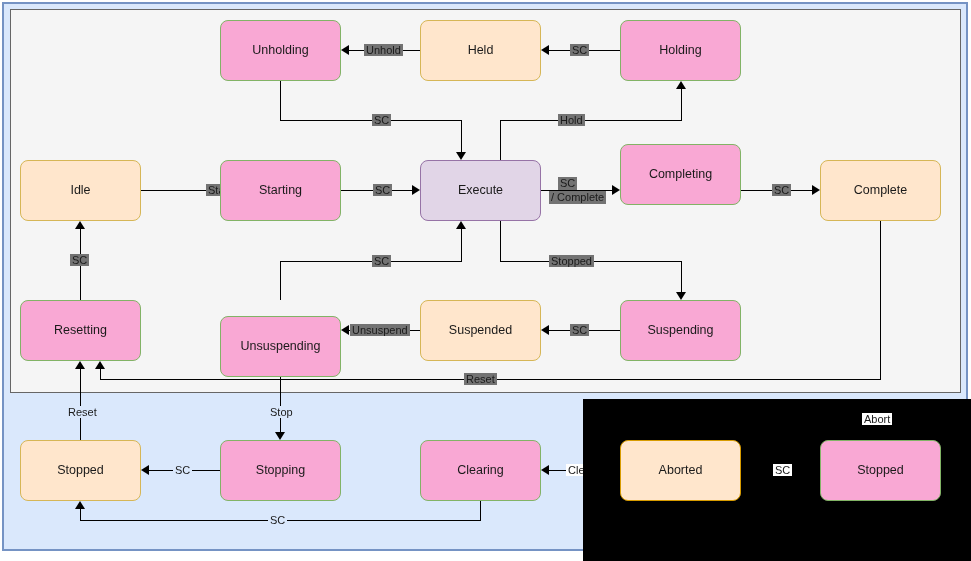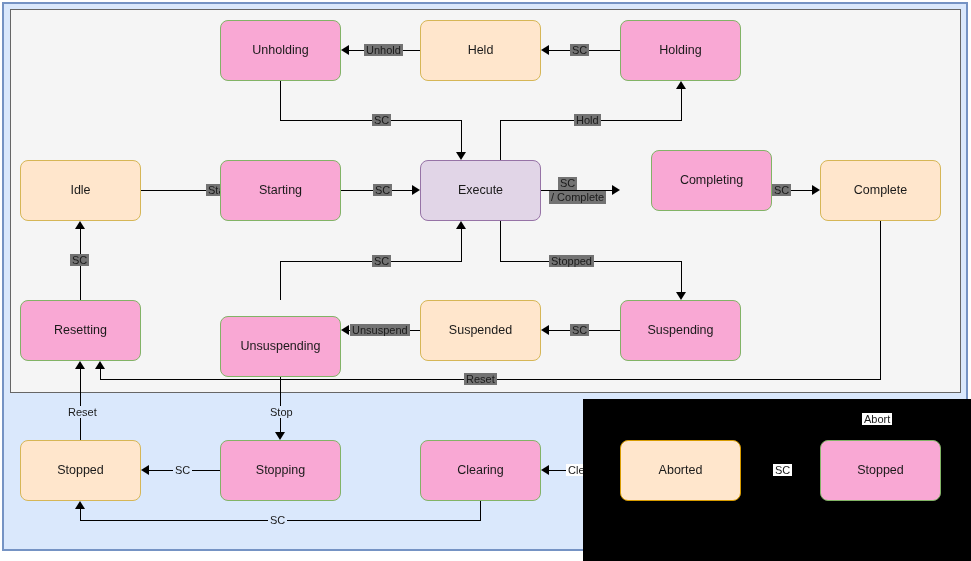--- a/index.html
+++ b/index.html
@@ -60,21 +60,21 @@
   <div class="ln lv" style="left:280px;top:81px;height:39px;"></div>
   <div class="ln lh" style="left:280px;top:120px;width:181px;"></div>
   <div class="ln lv" style="left:461px;top:120px;height:32px;"></div>
   <div class="arw arw-d" style="left:456px;top:152px;"></div>
   <div class="elabel" style="left:372px;top:114px;">SC</div>
 
   <div class="ln lv" style="left:500px;top:120px;height:41px;"></div>
   <div class="ln lh" style="left:500px;top:120px;width:181px;"></div>
   <div class="ln lv" style="left:681px;top:89px;height:32px;"></div>
   <div class="arw arw-u" style="left:676px;top:81px;"></div>
-  <div class="elabel" style="left:574px;top:114px;">Hold</div>
+  <div class="elabel" style="left:558px;top:114px;">Hold</div>
 
   <div class="ln lh" style="left:141px;top:190px;width:71px;"></div>
   <div class="arw arw-r" style="left:212px;top:185px;"></div>
   <div class="elabel" style="left:167px;top:184px;margin-left:39px;">Start</div>
 
   <div class="ln lh" style="left:341px;top:190px;width:71px;"></div>
   <div class="arw arw-r" style="left:412px;top:185px;"></div>
   <div class="elabel" style="left:373px;top:184px;">SC</div>
 
   <div class="ln lh" style="left:541px;top:190px;width:71px;"></div>
@@ -152,21 +152,21 @@
 
   <div class="node n-yellow" style="left:20px;top:160px;">
       <span>Idle</span>
     </div>
   <div class="node n-green" style="left:220px;top:160px;">
       <span>Starting</span>
     </div>
   <div class="node n-purple" style="left:420px;top:160px;">
       <span>Execute</span>
     </div>
-  <div class="node n-green" style="left:620px;top:150px;margin-left:31px;">
+  <div class="node n-green" style="left:620px;top:144px;">
       <span>Completing</span>
     </div>
   <div class="node n-yellow" style="left:820px;top:160px;">
       <span>Complete</span>
     </div>
 
   <div class="node n-green" style="left:20px;top:300px;">
       <span>Resetting</span>
     </div>
   <div class="node n-green" style="left:220px;top:316px;">

